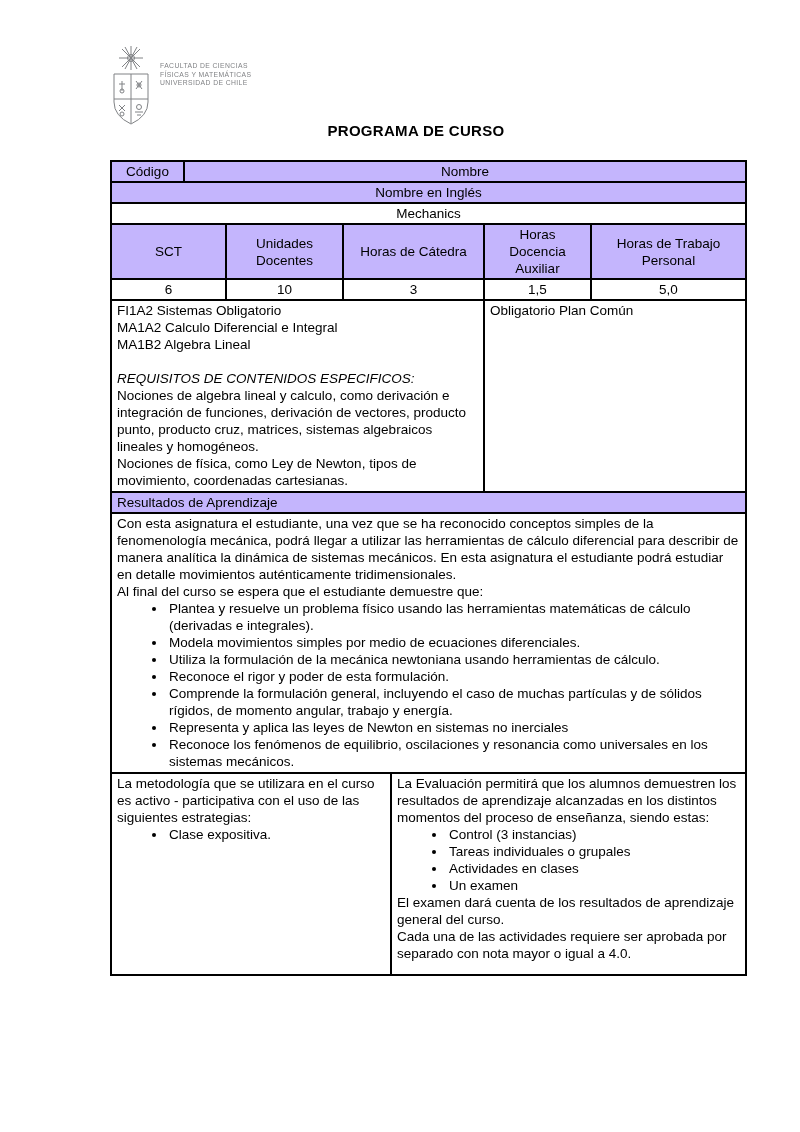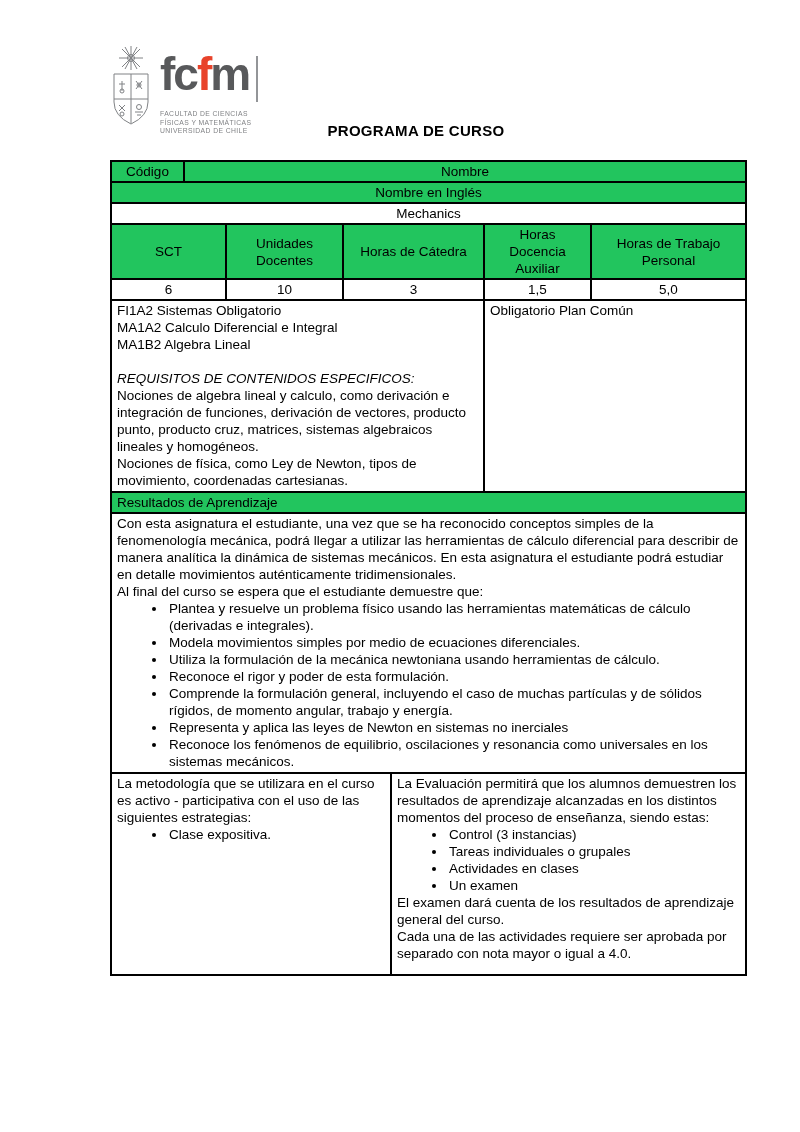--- a/index.html
+++ b/index.html
@@ -25,21 +25,21 @@
     font-size:15px;font-weight:bold;letter-spacing:0.3px;padding-left:16px;
   }
   
   .doc-table{position:absolute;left:110px;top:160px;width:635px;}
   table{border-collapse:collapse;table-layout:fixed;width:635px;}
   table + table{margin-top:-2px;}
   td{
     border:2px solid #000;font-size:13.5px;line-height:17px;
     padding:1px 5px;vertical-align:top;overflow:hidden;
   }
-  .hdr{background:#22c55e;}
+  .hdr{background:#c4b5fd;}
   .c{text-align:center;}
   .m{vertical-align:middle;}
   .row-sm{height:18px;}
   .hours-hdr{height:50px;}
   .italic{font-style:italic;}
   .spacer{height:17px;}
   ul.bullets{margin:0;padding:0 0 0 50px;}
   ul.bullets li{margin:0;padding-left:2px;}
   .cell-tall-req{height:188px;}
   .cell-tall-res{height:256px;margin-left:16px;}
@@ -72,26 +72,20 @@
         <circle cx="12" cy="47" r="2"></circle>
         <path d="M26 37 l6 8 M32 37 l-6 8"></path>
         <circle cx="29" cy="41" r="2"></circle>
         <path d="M9 61 l6 6 M15 61 l-6 6"></path>
         <circle cx="12" cy="70" r="2"></circle>
         <circle cx="29" cy="63" r="2.5"></circle>
         <path d="M25 68 h8 M27 71 h4"></path>
       </svg>
     </div>
     <div class="wordmark-wrap">
-      <div class="wordmark">
-        <div class="wordmark-text">
-          <span>fc</span><span class="accent">f</span><span>m</span>
-        </div>
-        <div class="logo-rule"></div>
-      </div>
       <div class="logo-lines">
         <div>FACULTAD DE CIENCIAS</div>
         <div>FÍSICAS Y MATEMÁTICAS</div>
         <div>UNIVERSIDAD DE CHILE</div>
       </div>
     </div>
   </div>
 
   <div class="doc-title">PROGRAMA DE CURSO</div>
 

